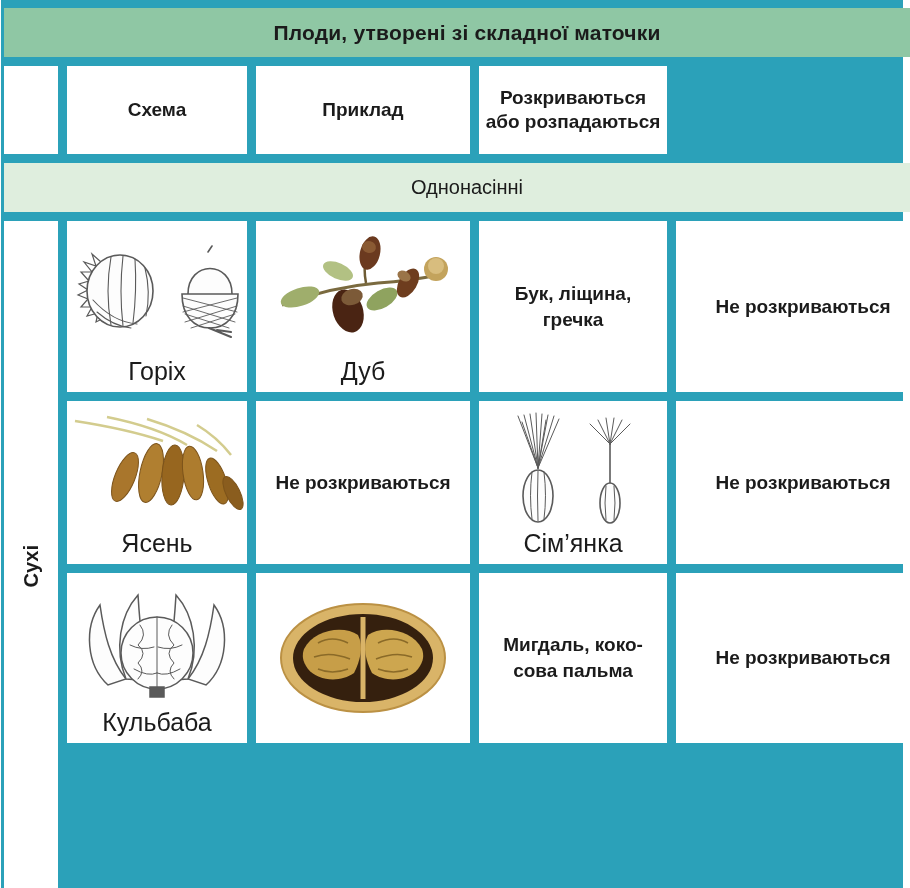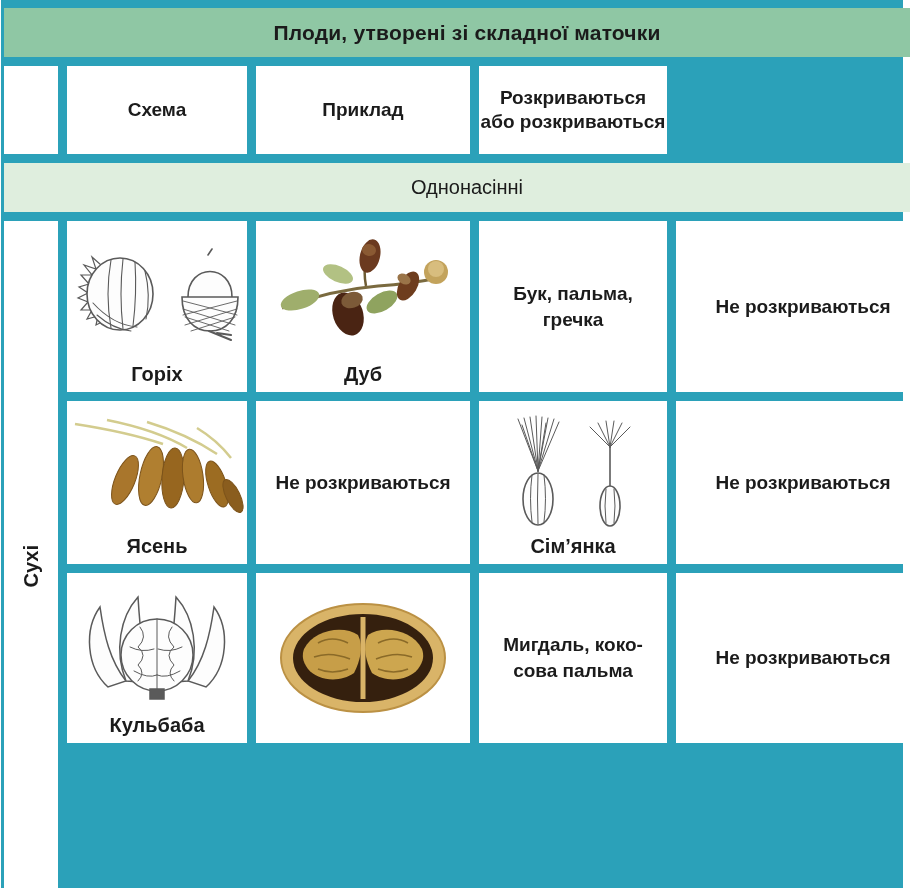--- a/index.html
+++ b/index.html
@@ -10,36 +10,36 @@
         grid-template-rows:49px 88px 49px 171px 163px 170px 160px;
         gap:9px;}
   .cell{background:#ffffff;display:flex;align-items:center;justify-content:center;text-align:center;}
   .title{grid-column:1/-1;background:#8fc7a4;font-weight:700;font-size:21px;letter-spacing:.2px;}
   .band{grid-column:1/-1;background:#dfeede;font-weight:400;font-size:20px;}
   .colhead{font-weight:700;font-size:19px;white-space:pre-line;line-height:1.25;}
   .side{grid-row:span 4;font-weight:700;font-size:20px;}
   .side span{writing-mode:vertical-rl;transform:rotate(180deg);}
   .figcell{flex-direction:column;justify-content:flex-end;padding:8px 4px 8px;}
   .figcell .art{flex:1;display:flex;align-items:center;justify-content:center;}
-  .figlabel{font-weight:700;font-size:20px;line-height:1;}
+  .figlabel{font-weight:400;font-size:25px;line-height:1;}
   .txt{font-weight:700;font-size:19px;white-space:pre-line;line-height:1.35;padding:0 8px;}
   svg{display:block;}
 </style>
 </head>
 <body>
 
 <div class="wrap">
 
   <div class="cell title">Плоди, утворені зі складної маточки</div>
 
   <div class="cell"></div>
   <div class="cell colhead">Схема</div>
   <div class="cell colhead">Приклад</div>
   <div class="cell colhead">Розкриваються
-або розкриваються</div>
+або розпадаються</div>
 
   <div class="cell band">Однонасінні</div>
 
   <div class="cell side">
     <span>Сухі</span>
   </div>
 
   <div class="cell figcell">
     <div class="art">
       <svg width="172" height="112" viewBox="0 0 172 112">
@@ -74,21 +74,21 @@
         <ellipse cx="82" cy="62" rx="11" ry="8" fill="#7c5a38" transform="rotate(-18 82 62)"></ellipse>
         <ellipse cx="138" cy="48" rx="9" ry="16" fill="#6e3d1e" transform="rotate(30 138 48)"></ellipse>
         <ellipse cx="134" cy="41" rx="7" ry="5" fill="#9a7448" transform="rotate(30 134 41)"></ellipse>
         <circle cx="166" cy="34" r="12" fill="#c3a35c"></circle>
         <circle cx="166" cy="31" r="8" fill="#d8bd7e"></circle>
       </svg>
     </div>
     <div class="figlabel">Дуб</div>
   </div>
 
-  <div class="cell txt">Бук, пальма,
+  <div class="cell txt">Бук, ліщина,
 гречка</div>
   <div class="cell txt">Не розкриваються</div>
 
 
   <div class="cell figcell">
     <div class="art">
       <svg width="180" height="118" viewBox="0 0 180 118">
         <g fill="none" stroke="#d3cc8e" stroke-width="2.5">
           <path d="M8,10 Q60,18 96,30 M40,6 Q90,16 120,34 M80,8 Q120,20 150,40 M130,14 Q150,26 164,44"></path>
         </g>

